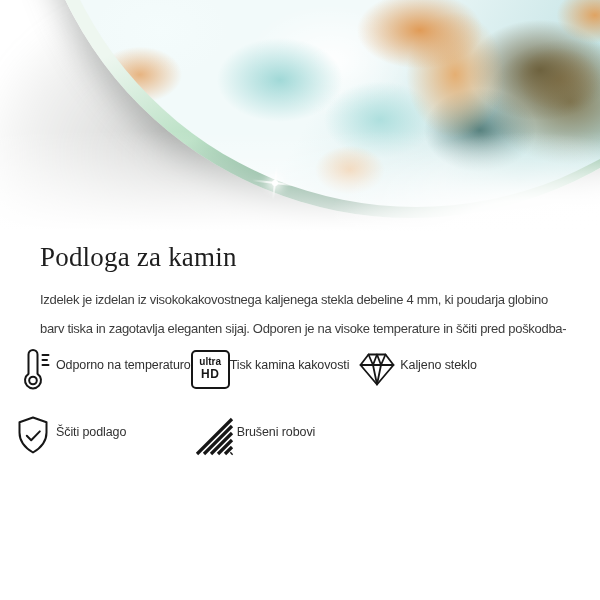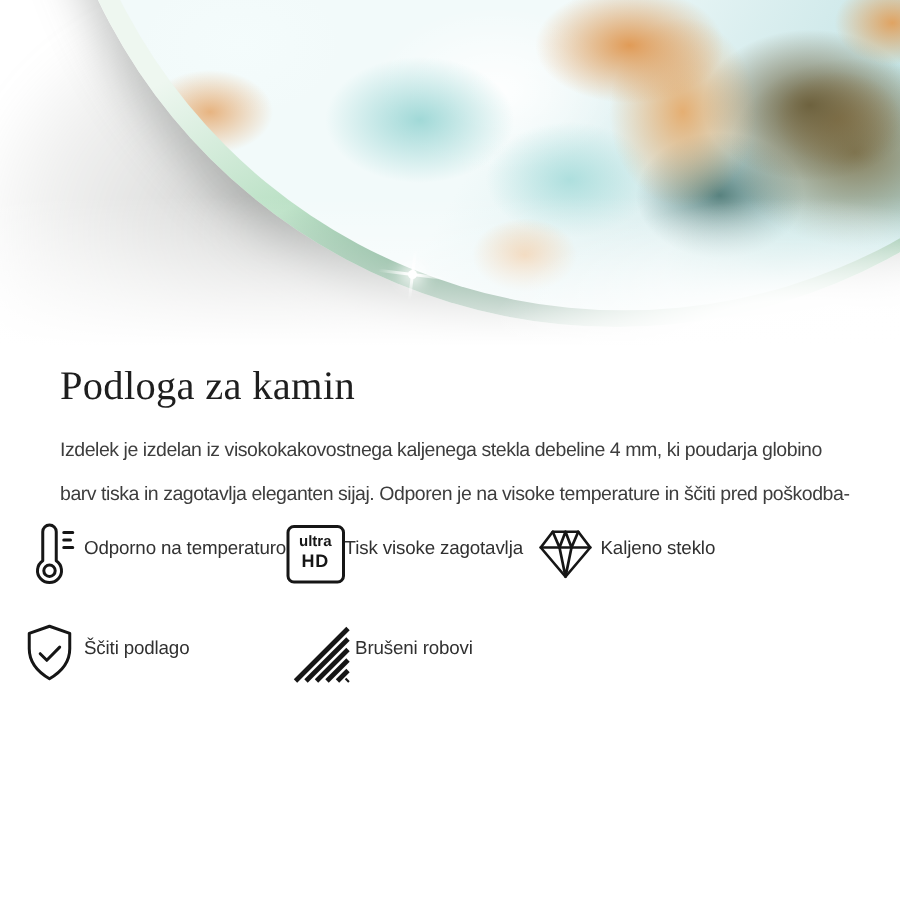--- a/index.html
+++ b/index.html
@@ -145,21 +145,21 @@
         <div class="feature-label">Odporno na temperaturo</div>
       </div>
 
       <div class="feature">
         <div class="icon-box">
           <div class="uhd">
             <span class="uhd-top">ultra</span>
             <span class="uhd-bottom">HD</span>
           </div>
         </div>
-        <div class="feature-label">Tisk visoke zagotavlja</div>
+        <div class="feature-label">Tisk kamina kakovosti</div>
       </div>
 
       <div class="feature">
         <div class="icon-box">
           <svg class="icon-svg" width="46" height="46" viewBox="0 0 46 46" fill="none" stroke="#161616" stroke-width="1.8" stroke-linecap="round" stroke-linejoin="round">
             <path d="M14.5 8.5 H31.5 L39.5 19 L23 38.5 L6.5 19 Z"></path>
             <path d="M6.5 19 H39.5"></path>
             <path d="M14.5 8.5 L19 19 L23 8.5 L27 19 L31.5 8.5"></path>
             <path d="M19 19 L23 38.5 M27 19 L23 38.5"></path>
           </svg>

